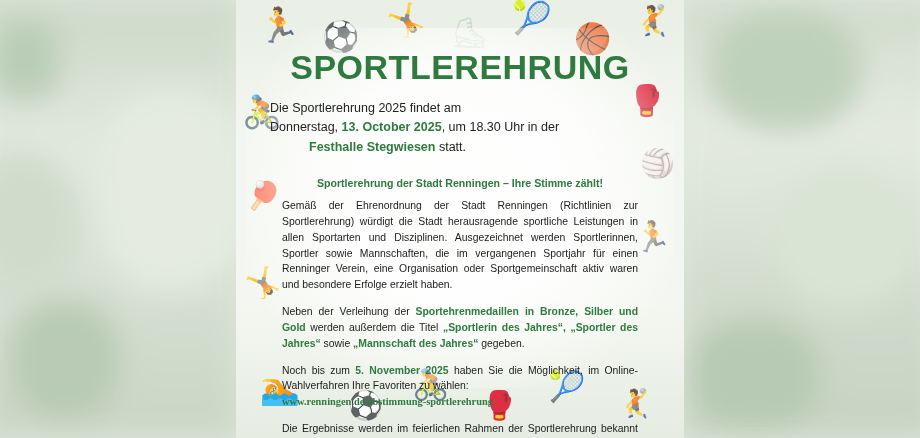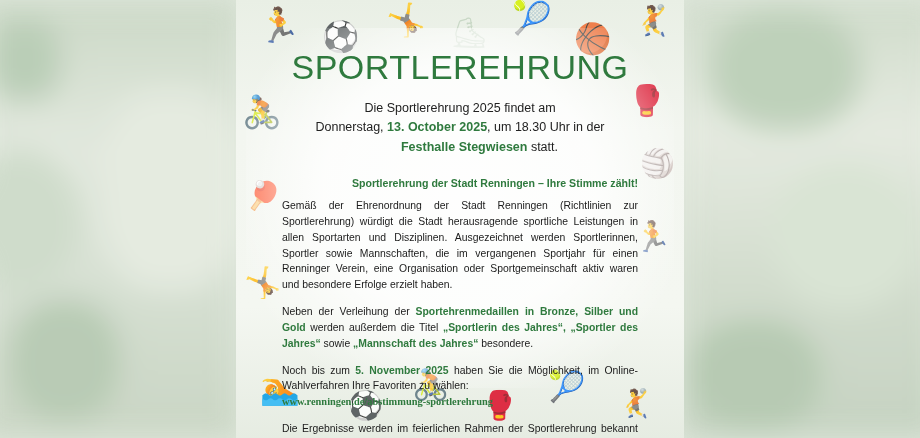--- a/index.html
+++ b/index.html
@@ -84,29 +84,29 @@
     left: 0; top: 0;
     width: 448px;
     padding: 0;
   }
 
   .title {
     margin: 0;
     padding-top: 48px;
     text-align: center;
     font-size: 34px;
-    font-weight: normal;
+    font-weight: bold;
     letter-spacing: .5px;
     color: #2f7a3e;
   }
 
   .lede {
     margin: 12px auto 5px;
     width: 380px;
-    text-align: center;
+    text-align: left;
     font-size: 12.5px;
     color: #222;
     line-height: 1.55;
   }
   .lede .accent { color: #2f7a3e; font-weight: bold; }
   .lede .venue  { color: #2f7a3e; font-weight: bold; padding-left: 39px; }
 
   .body {
     margin: 18px auto 0;
     width: 356px;
@@ -114,21 +114,21 @@
     font-size: 10.4px;
     line-height: 1.52;
     text-align: justify;
   }
 
   .subhead {
     color: #2f7a3e;
     font-weight: bold;
     font-size: 10.6px;
     margin-bottom: 7px;
-    text-align: right;
+    text-align: center;
   }
   .para { margin: 0 0 11px 0; }
   .para:last-child { margin-bottom: 0; }
   .green-b { color: #2f7a3e; font-weight: bold; }
   .url {
     color: #2f7a3e;
     font-weight: bold;
     display: block;
     font-family: Liberation Serif, serif;
   }
@@ -195,21 +195,21 @@
           <span class="venue">Festhalle Stegwiesen</span><span> statt.</span>
         </div>
       </div>
 
       <div class="body">
 
         <div class="subhead">Sportlerehrung der Stadt Renningen – Ihre Stimme zählt!</div>
 
         <p class="para">Gemäß der Ehrenordnung der Stadt Renningen (Richtlinien zur Sportlerehrung) würdigt die Stadt herausragende sportliche Leistungen in allen Sportarten und Disziplinen. Ausgezeichnet werden Sportlerinnen, Sportler sowie Mannschaften, die im vergangenen Sportjahr für einen Renninger Verein, eine Organisation oder Sportgemeinschaft aktiv waren und besondere Erfolge erzielt haben.</p>
 
-        <p class="para"><span>Neben der Verleihung der </span><span class="green-b">Sportehrenmedaillen in Bronze, Silber und Gold</span><span> werden außerdem die Titel </span><span class="green-b">„Sportlerin des Jahres“, „Sportler des Jahres“</span><span> sowie </span><span class="green-b">„Mannschaft des Jahres“</span><span> besondere.</span></p>
+        <p class="para"><span>Neben der Verleihung der </span><span class="green-b">Sportehrenmedaillen in Bronze, Silber und Gold</span><span> werden außerdem die Titel </span><span class="green-b">„Sportlerin des Jahres“, „Sportler des Jahres“</span><span> sowie </span><span class="green-b">„Mannschaft des Jahres“</span><span> gegeben.</span></p>
 
         <p class="para"><span>Noch bis zum </span><span class="green-b">5. November 2025</span><span> haben Sie die Möglichkeit, im Online-Wahlverfahren Ihre Favoriten zu wählen:</span>
           <span class="url">www.renningen.de/abstimmung-sportlerehrung</span>
         </p>
 
         <p class="para">Die Ergebnisse werden im feierlichen Rahmen der Sportlerehrung bekannt gegeben.</p>
 
       </div>
     </div>
   </div>

